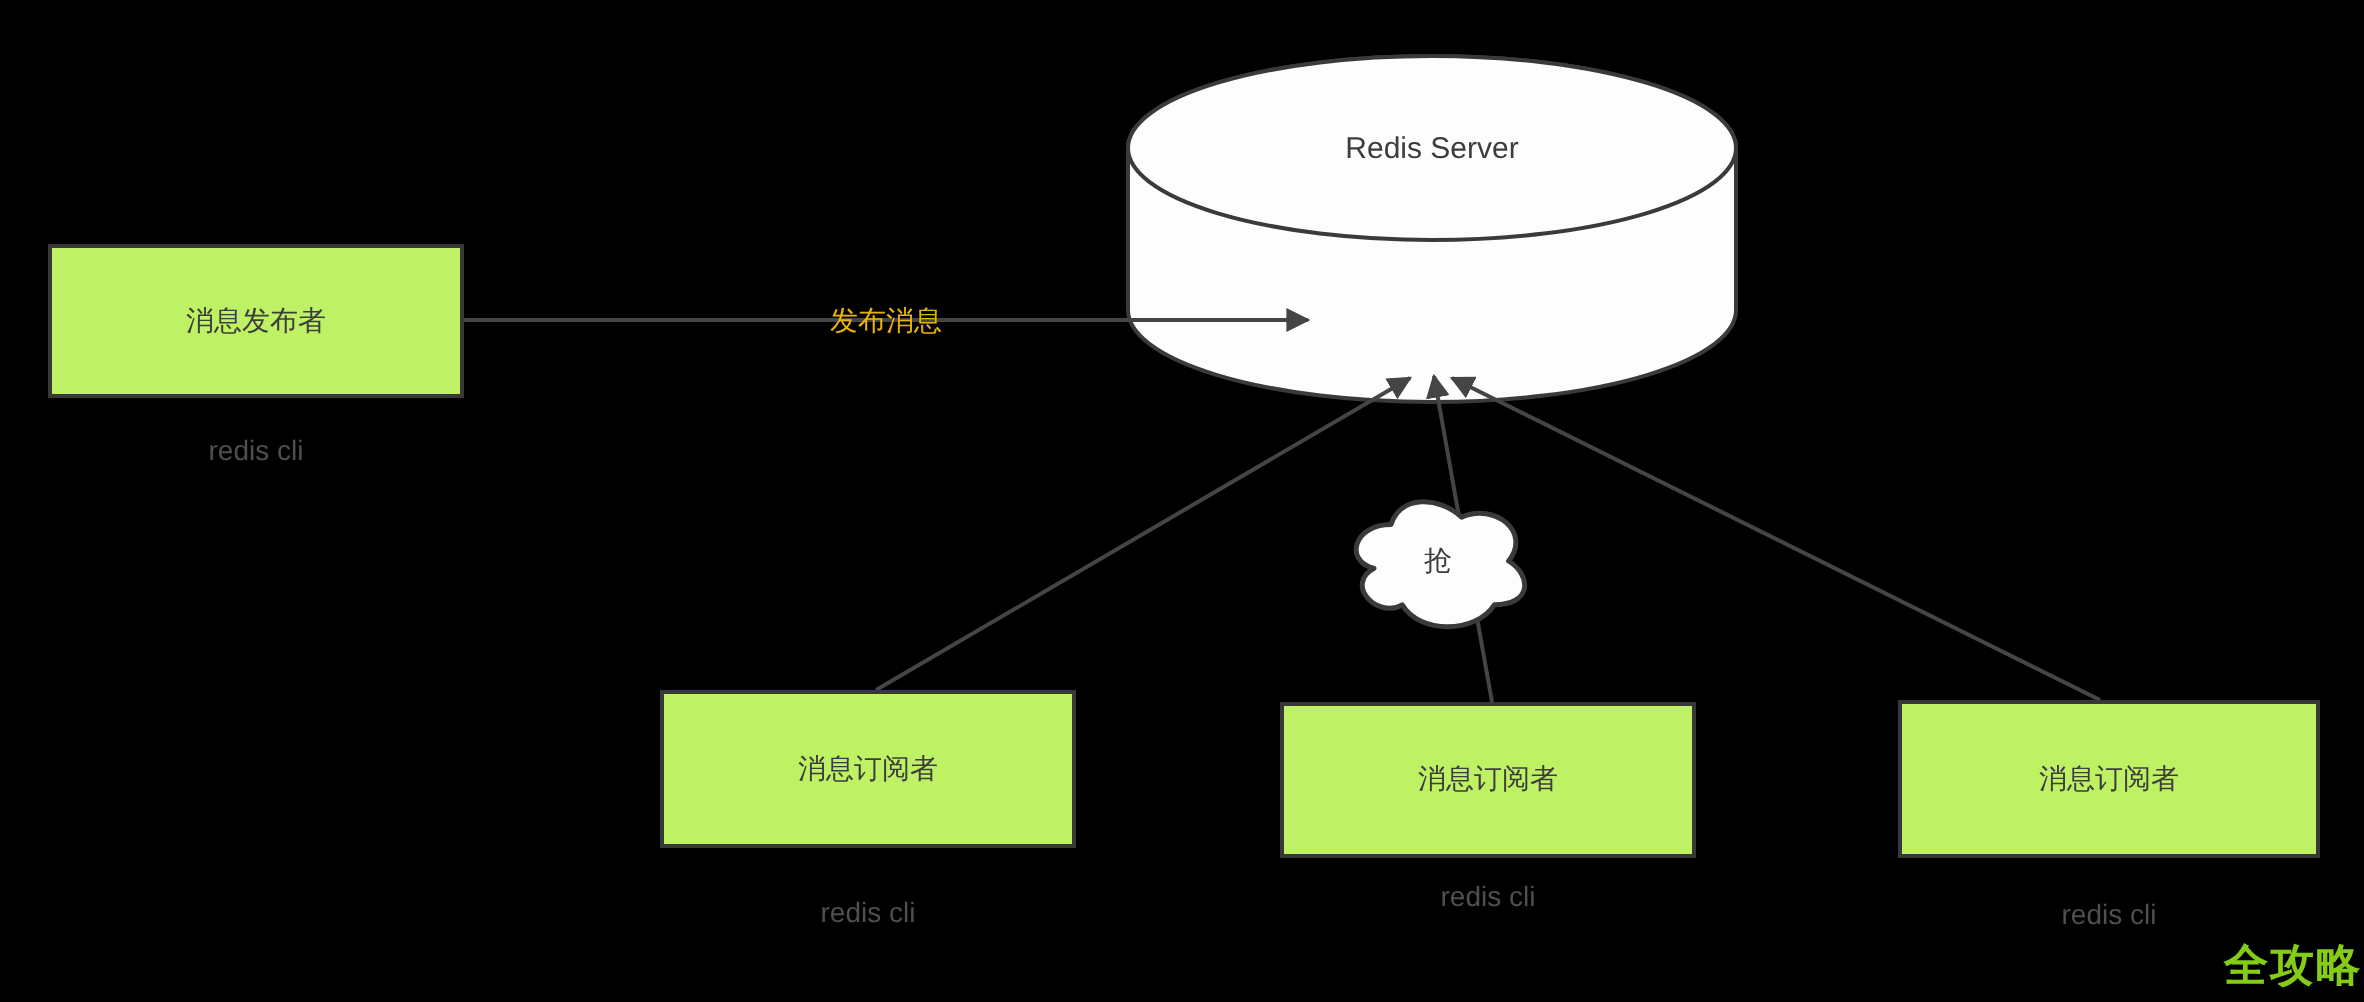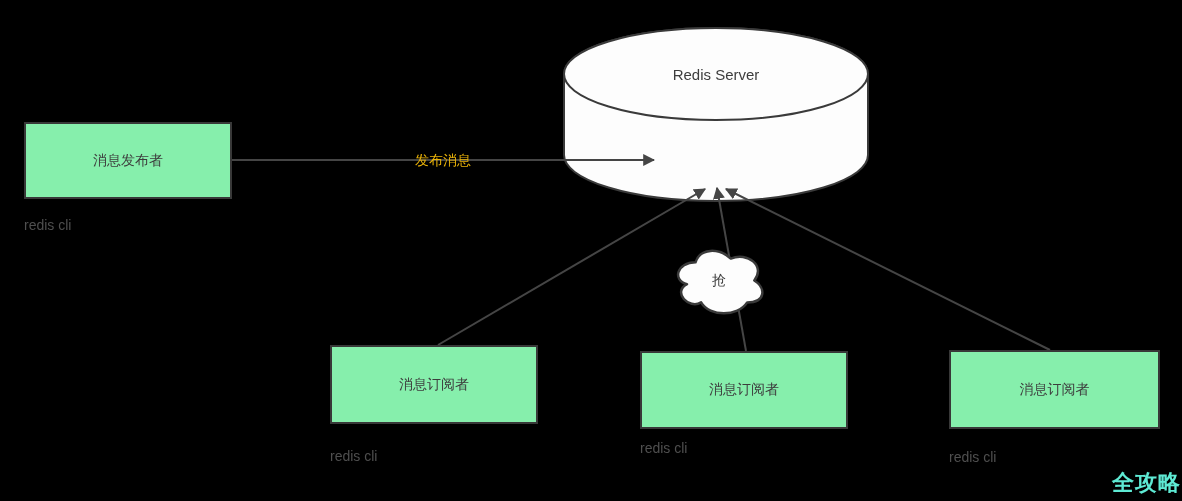--- a/index.html
+++ b/index.html
@@ -7,50 +7,50 @@
     position:relative;
     width:1182px;height:501px;
     background:#000000;
     overflow:hidden;
     font-family:"Liberation Sans","DejaVu Sans",sans-serif;
     padding-left:32px;
   }
   .canvas svg{position:absolute;left:0;top:0;}
   .node{
     position:absolute;
-    background:#86efac;
+    background:#bef264;
     border:2px solid #383838;
     box-sizing:border-box;
     display:flex;align-items:center;justify-content:center;
     color:#3d3d3d;font-size:14px;
   }
   .floating-label{
     position:absolute;
     color:#3d3d3d;font-size:15px;
     text-align:center;
   }
   .caption{
     position:absolute;
     color:#4f4f4f;font-size:14px;
-    text-align:left;
+    text-align:center;
   }
   .edge-label{
     position:absolute;
     color:#eab308;font-size:14px;
     text-align:center;
   }
   .cloud-label{
     position:absolute;
     color:#3d3d3d;font-size:14px;
     text-align:center;
   }
   .watermark{
     position:absolute;
     left:1112px;top:468px;
-    color:#5eead4;font-size:22px;font-weight:bold;
+    color:#84cc16;font-size:22px;font-weight:bold;
     letter-spacing:1px;
   }
   
   .publisher{left:24px;top:122px;width:208px;height:77px;}
   .publisher-caption{left:24px;top:217px;width:208px;}
   .queue{left:656px;top:136px;width:123px;height:51px;}
   .server-label{left:566px;top:66px;width:300px;}
   .sub1{left:330px;top:345px;width:208px;height:79px;}
   .sub1-caption{left:330px;top:448px;width:208px;}
   .sub2{left:640px;top:351px;width:208px;height:78px;}

